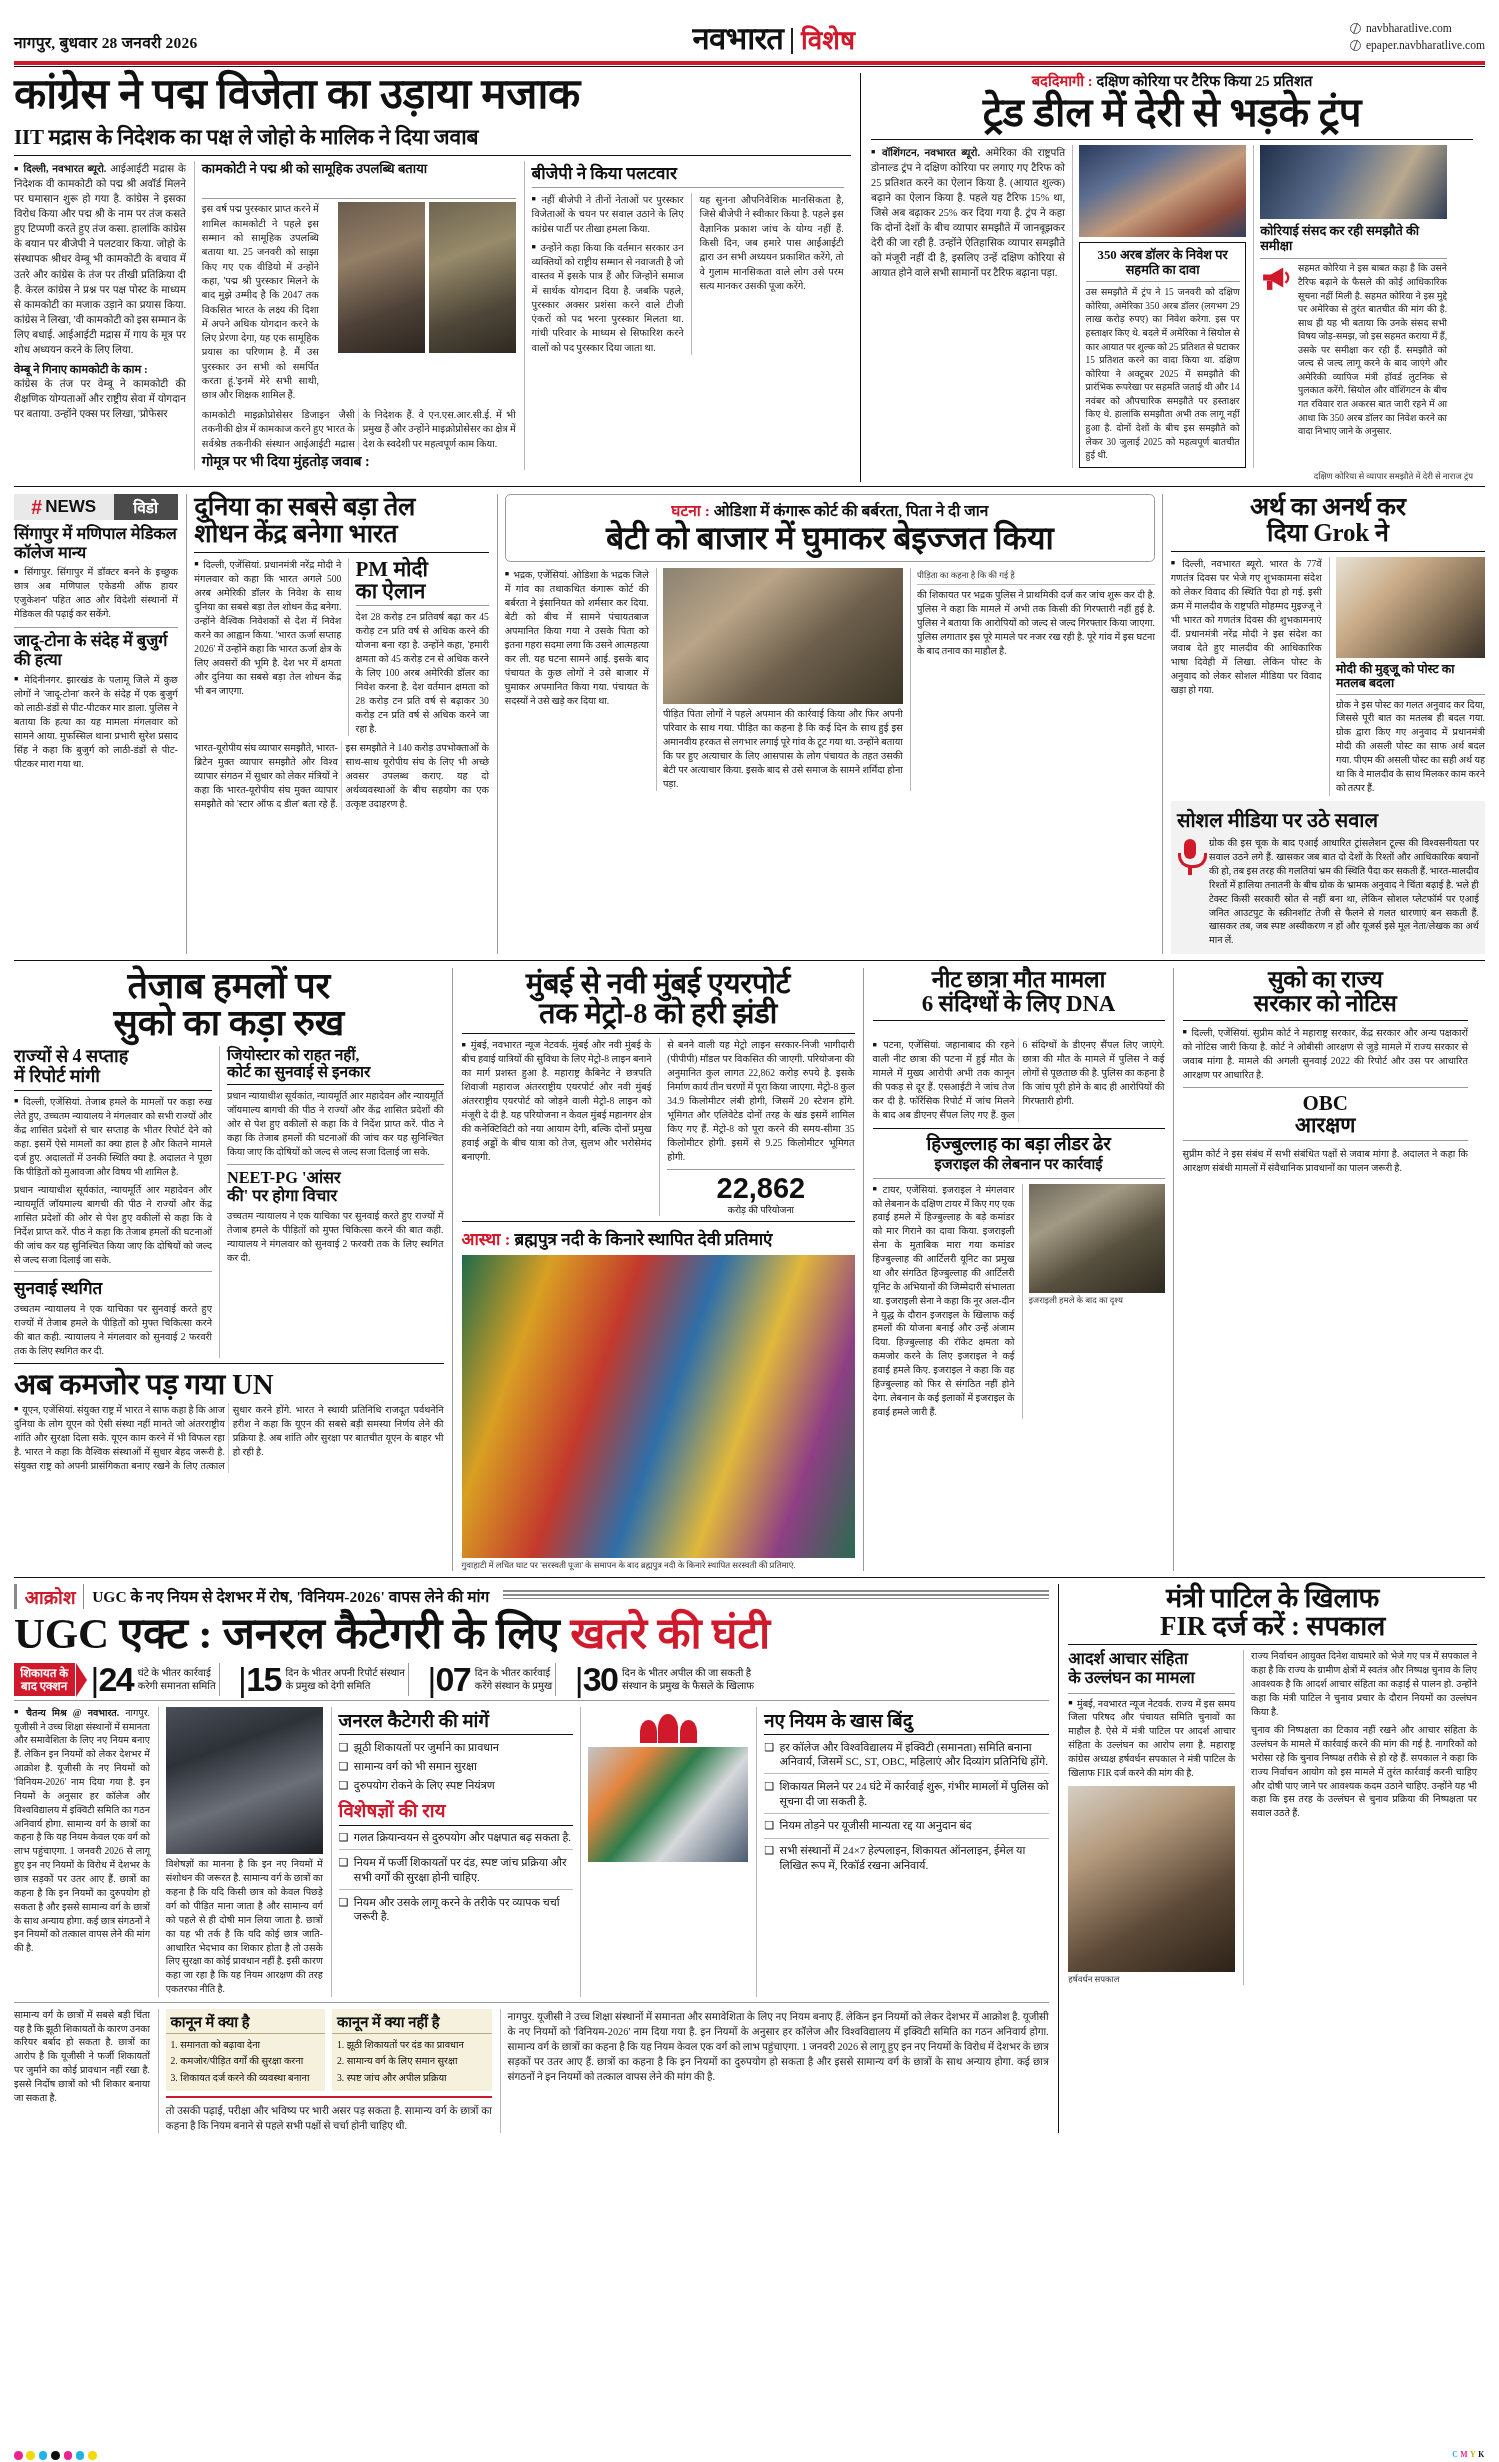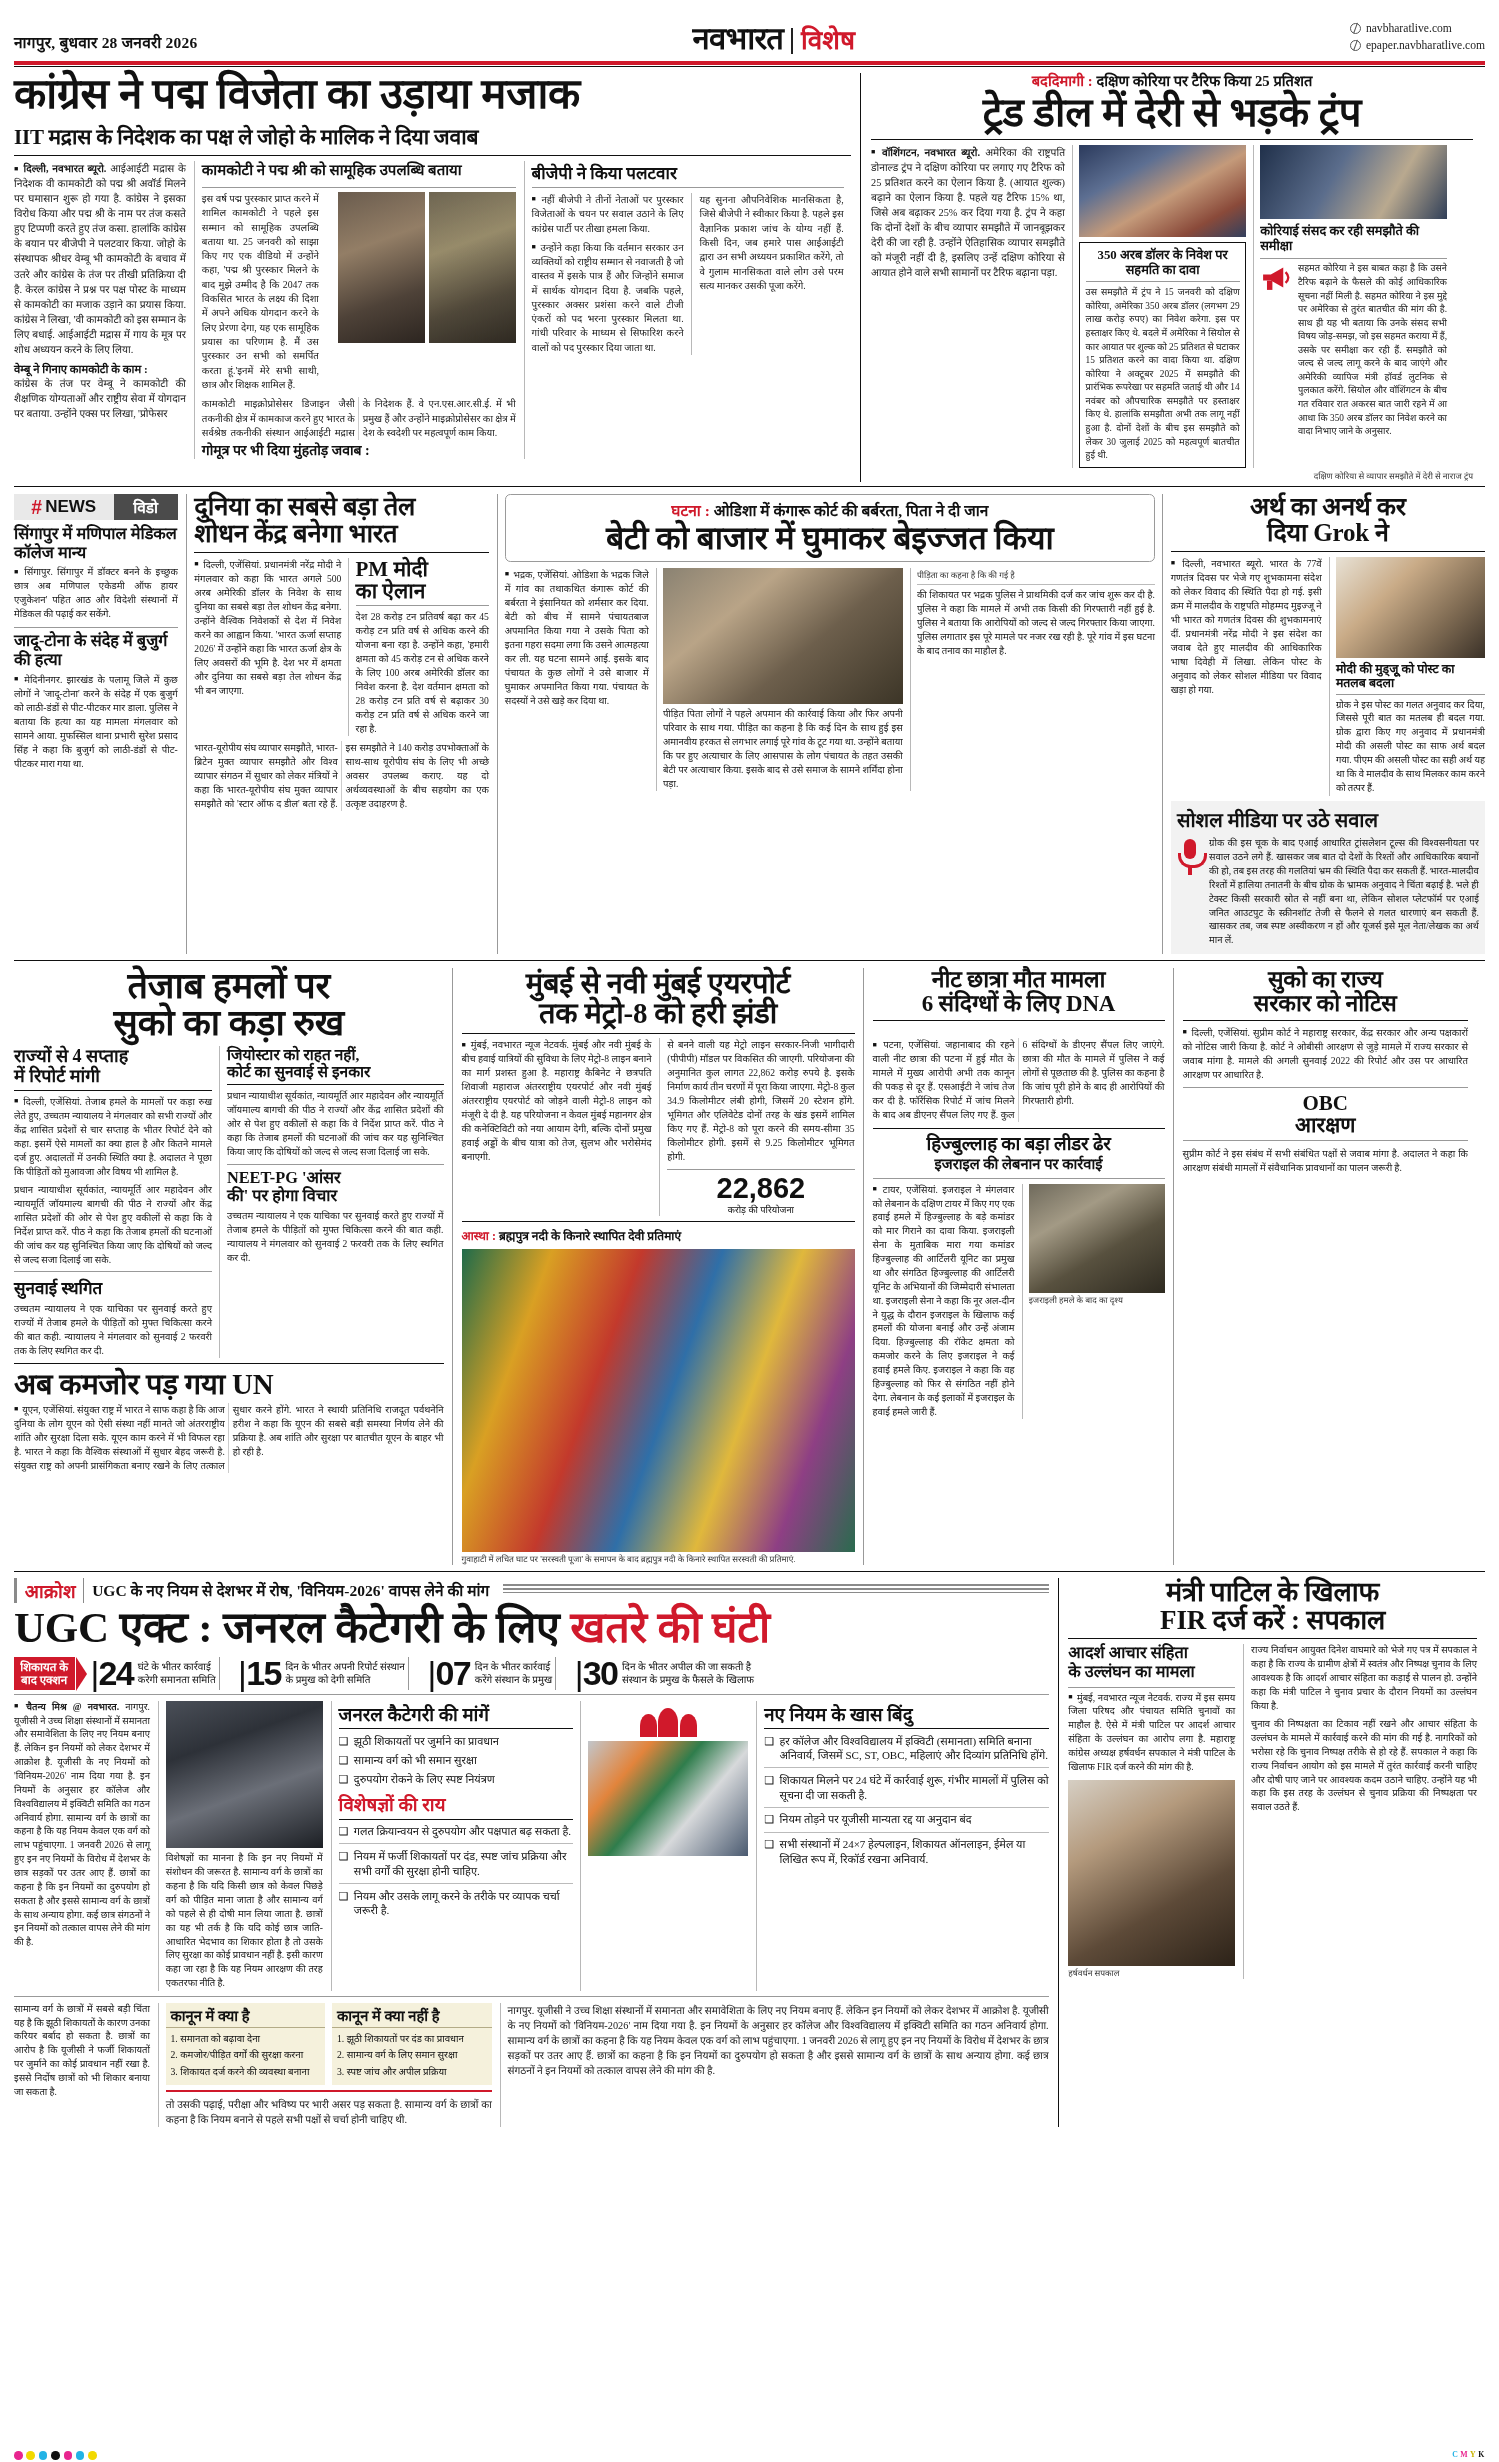--- a/index.html
+++ b/index.html
@@ -153,21 +153,21 @@
           <div class="body-txt">
             <span class="bullet"></span><b>दिल्ली, नवभारत ब्यूरो.</b>
             <span>आईआईटी मद्रास के निदेशक वी कामकोटी को पद्म श्री अवॉर्ड मिलने पर घमासान शुरू हो गया है. कांग्रेस ने इसका विरोध किया और पद्म श्री के नाम पर तंज कसते हुए टिप्पणी करते हुए तंज कसा. हालांकि कांग्रेस के बयान पर बीजेपी ने पलटवार किया. जोहो के संस्थापक श्रीधर वेम्बू भी कामकोटी के बचाव में उतरे और कांग्रेस के तंज पर तीखी प्रतिक्रिया दी है. केरल कांग्रेस ने प्रश्न पर पक्ष पोस्ट के माध्यम से कामकोटी का मजाक उड़ाने का प्रयास किया. कांग्रेस ने लिखा, 'वी कामकोटी को इस सम्मान के लिए बधाई. आईआईटी मद्रास में गाय के मूत्र पर शोध अध्ययन करने के लिए लिया.</span>
           </div>
           <div style="font-size:11.3px;font-weight:700;margin-top:4.7px;">वेम्बू ने गिनाए कामकोटी के काम :</div>
           <div class="body-txt">कांग्रेस के तंज पर वेम्बू ने कामकोटी की शैक्षणिक योग्यताओं और राष्ट्रीय सेवा में योगदान पर बताया. उन्होंने एक्स पर लिखा, 'प्रोफेसर</div>
         </div>
 
         <div style="width:322px;" class="col-rule">
           <div style="padding-left:7px;">
-            <div style="font-size:15px;font-weight:700;line-height:1.25;border-bottom:0.8px solid #999;padding-bottom:7px;margin-bottom:3.9px;">कामकोटी ने पद्म श्री को सामूहिक उपलब्धि बताया</div>
+            <div style="font-size:13px;font-weight:700;line-height:1.25;border-bottom:0.8px solid #999;padding-bottom:20px;margin-bottom:3.9px;">कामकोटी ने पद्म श्री को सामूहिक उपलब्धि बताया</div>
             <div style="display:flex;gap:19px;">
               <div style="width:136px;">
                 <div class="body-txt" style="font-size:9.8px;">इस वर्ष पद्म पुरस्कार प्राप्त करने में शामिल कामकोटी ने पहले इस सम्मान को सामूहिक उपलब्धि बताया था. 25 जनवरी को साझा किए गए एक वीडियो में उन्होंने कहा, 'पद्म श्री पुरस्कार मिलने के बाद मुझे उम्मीद है कि 2047 तक विकसित भारत के लक्ष्य की दिशा में अपने अधिक योगदान करने के लिए प्रेरणा देगा, यह एक सामूहिक प्रयास का परिणाम है. मैं उस पुरस्कार उन सभी को समर्पित करता हूं.'इनमें मेरे सभी साथी, छात्र और शिक्षक शामिल हैं.</div>
               </div>
               <div style="flex:1;display:flex;gap:3.9px;">
                 <div class="photo ph-men" style="width:87px;height:151px;"></div>
                 <div class="photo ph-men" style="width:87px;height:151px;filter:hue-rotate(15deg) brightness(1.08);"></div>
               </div>
             </div>
             <div class="body-txt" style="margin-top:5.4px;column-count:2;column-gap:7.8px;column-rule:0.8px solid #ccc;font-size:9.8px;">कामकोटी माइक्रोप्रोसेसर डिजाइन जैसी तकनीकी क्षेत्र में कामकाज करने हुए भारत के सर्वश्रेष्ठ तकनीकी संस्थान आईआईटी मद्रास के निदेशक हैं. वे एन.एस.आर.सी.ई. में भी प्रमुख हैं और उन्होंने माइक्रोप्रोसेसर का क्षेत्र में देश के स्वदेशी पर महत्वपूर्ण काम किया.</div>
@@ -385,21 +385,21 @@
             <div class="body-txt" style="font-size:9.6px;">से बनने वाली यह मेट्रो लाइन सरकार-निजी भागीदारी (पीपीपी) मॉडल पर विकसित की जाएगी. परियोजना की अनुमानित कुल लागत 22,862 करोड़ रुपये है. इसके निर्माण कार्य तीन चरणों में पूरा किया जाएगा. मेट्रो-8 कुल 34.9 किलोमीटर लंबी होगी, जिसमें 20 स्टेशन होंगे. भूमिगत और एलिवेटेड दोनों तरह के खंड इसमें शामिल किए गए हैं. मेट्रो-8 को पूरा करने की समय-सीमा 35 किलोमीटर होगी. इसमें से 9.25 किलोमीटर भूमिगत होगी.</div>
             <div style="margin-top:4.7px;text-align:center;border-top:0.8px solid #999;padding-top:3.9px;">
               <div style="font-size:29px;font-weight:700;font-family:'Liberation Sans',sans-serif;line-height:1;">22,862</div>
               <div style="font-size:9.3px;">करोड़ की परियोजना</div>
             </div>
           </div>
         </div>
       </div>
 
       <div style="border-top:1.2px solid #111;margin-top:5.4px;padding-top:4.7px;">
-        <div style="font-size:12px;font-weight:700;">
+        <div style="font-size:17px;font-weight:700;">
           <span style="color:#d0192b;">आस्था :</span>
           <span>ब्रह्मपुत्र नदी के किनारे स्थापित देवी प्रतिमाएं</span>
         </div>
         <div class="photo ph-durga" style="width:100%;height:303px;margin-top:4.7px;"></div>
         <div class="cap">गुवाहाटी में लचित घाट पर 'सरस्वती पूजा' के समापन के बाद ब्रह्मपुत्र नदी के किनारे स्थापित सरस्वती की प्रतिमाएं.</div>
       </div>
     </div>
 
     <div style="width:310px;border-left:0.8px solid #999;padding:0 8.5px;">
       <div class="hl" style="font-size:23px;text-align:center;">नीट छात्रा मौत मामला</div>

